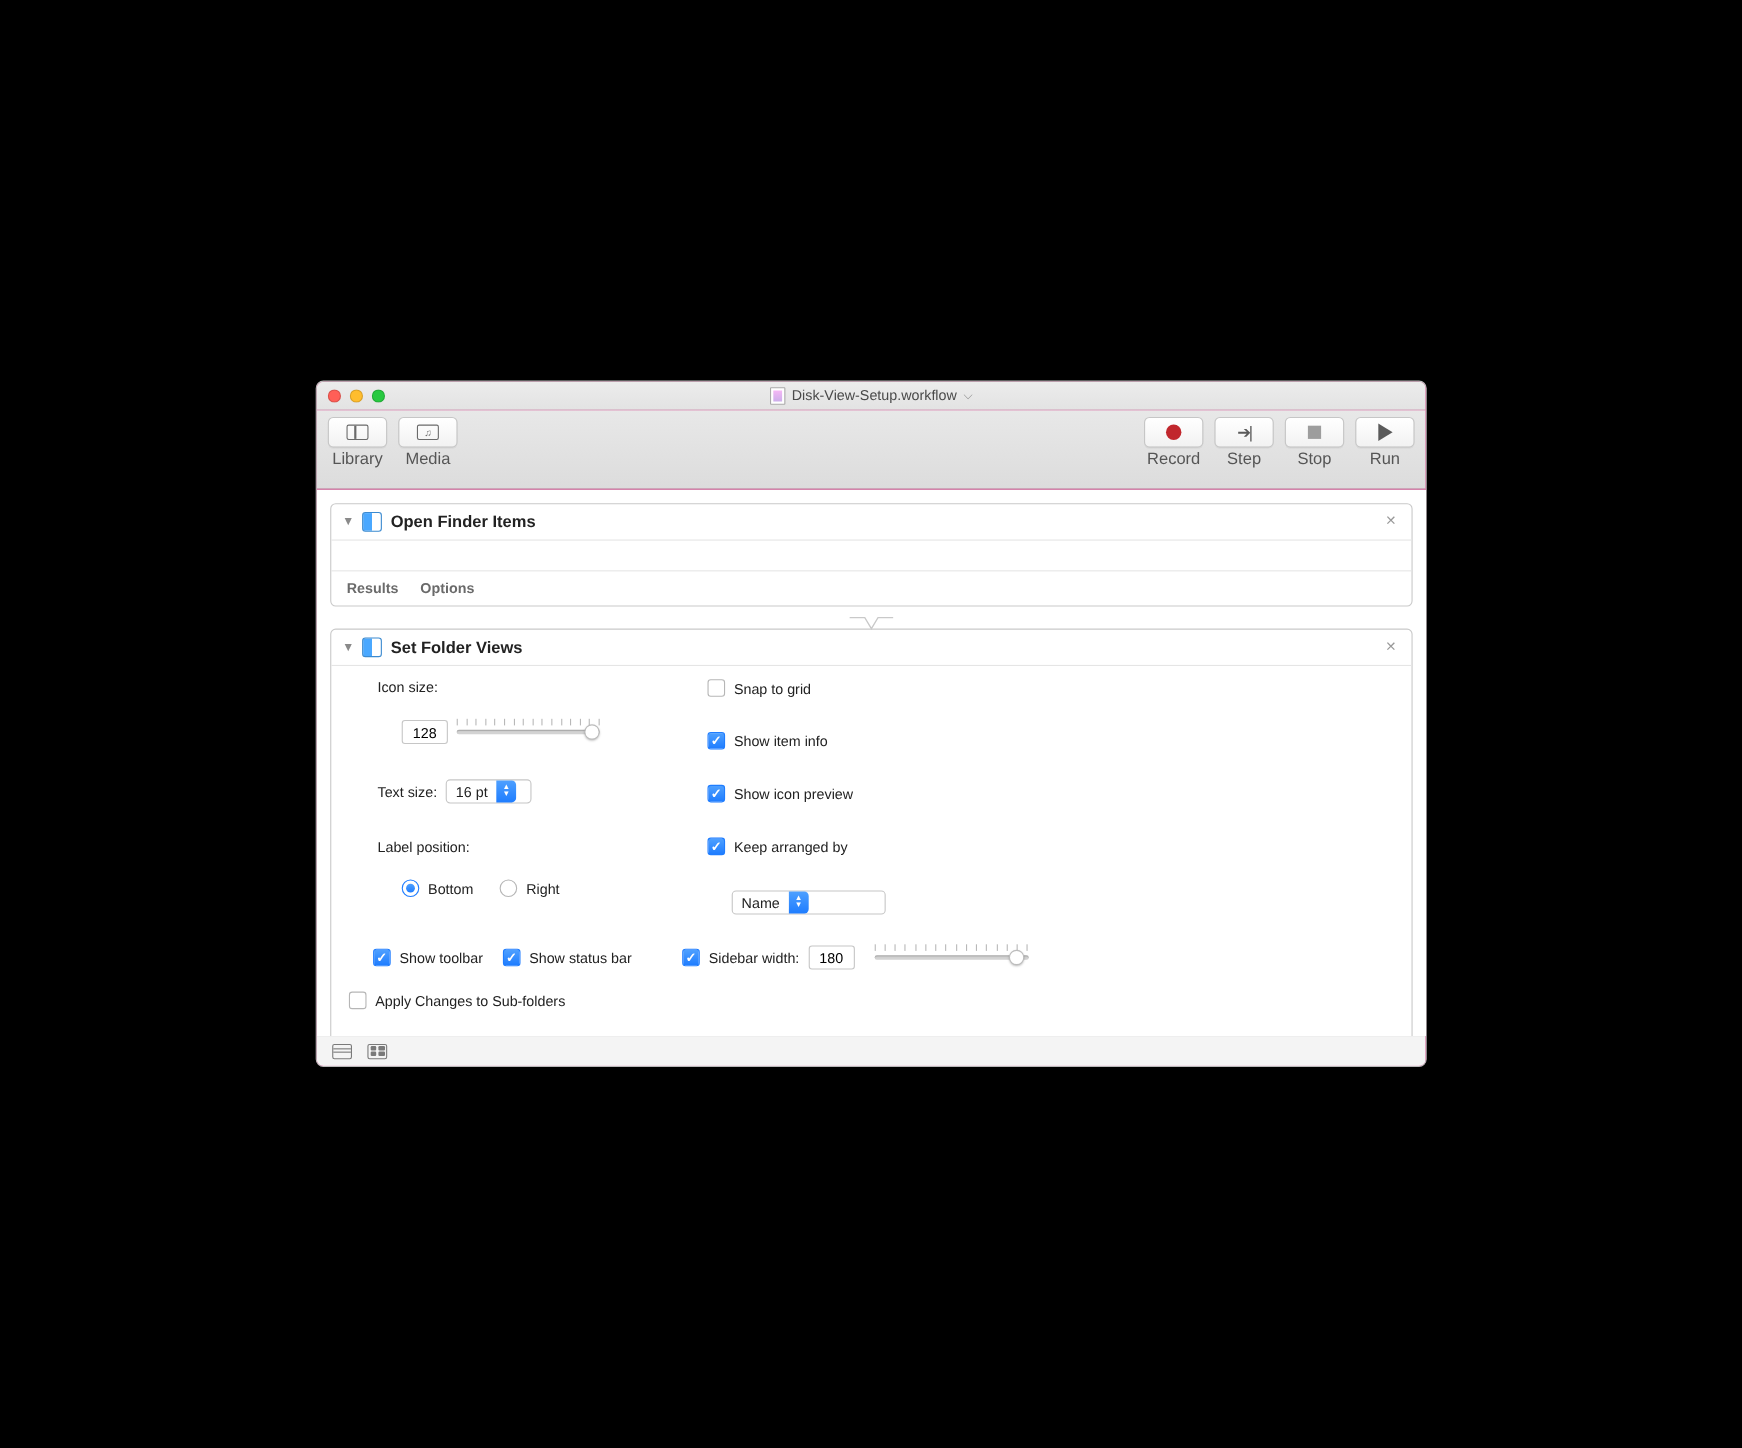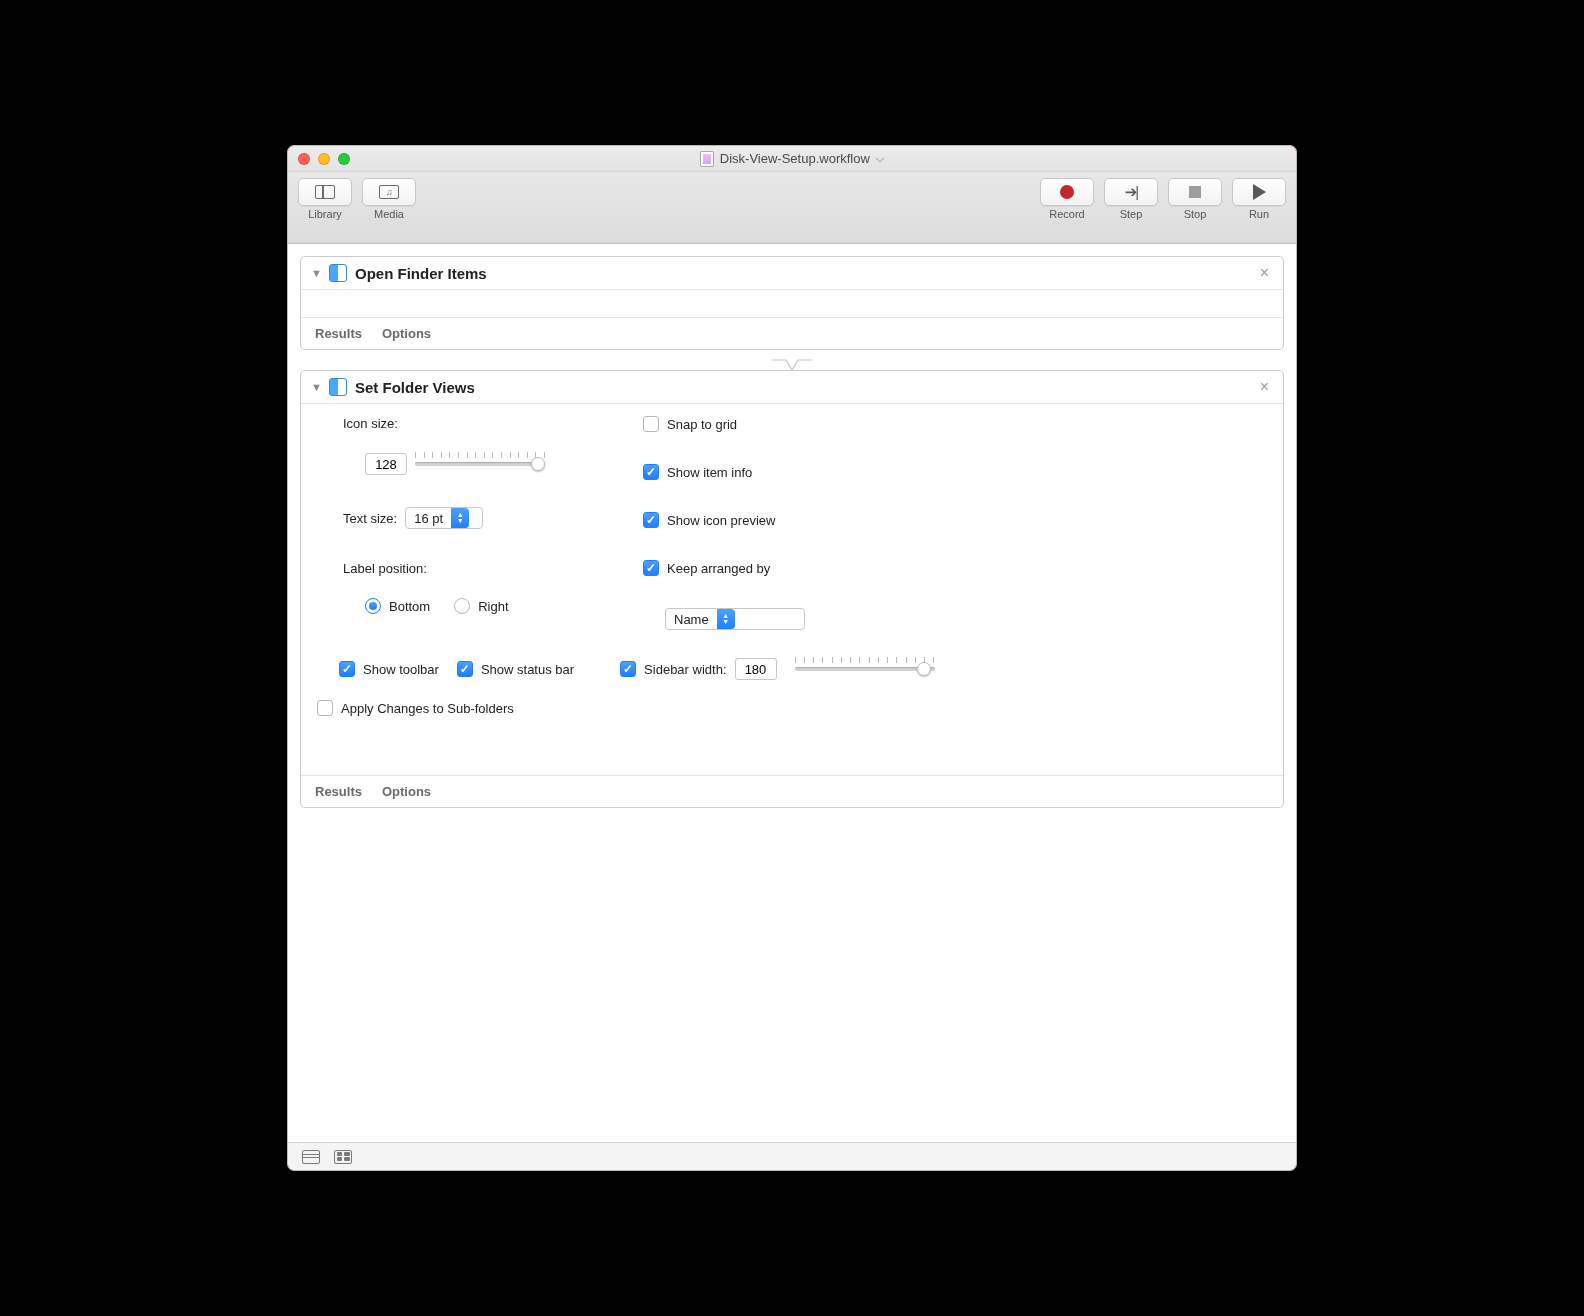--- a/index.html
+++ b/index.html
@@ -9,21 +9,21 @@
     font-size: 13px;
     color: #222;
     width: 1584px;
     height: 1316px;
     display: flex;
     align-items: center;
     justify-content: center;
   }
   .window {
     width: 1010px;
-    height: 1026px;
+    height: 624px;
     background: #ec4899;
     border-radius: 7px;
     box-shadow: 0 20px 60px rgba(0,0,0,0.55);
     display: flex;
     flex-direction: column;
     overflow: hidden;
     border: 1px solid #b9b9b9;
   }
 
   
@@ -71,21 +71,21 @@
   .tb-right { margin-left:auto; }
   .tb-item { display:flex; flex-direction:column; align-items:center; gap:2px; }
   .tb-btn {
     width:54px; height:28px;
     background: linear-gradient(#fff,#f2f2f2);
     border: 1px solid #c6c6c6;
     border-radius: 5px;
     display:flex; align-items:center; justify-content:center;
     box-shadow: 0 1px 0 rgba(0,0,0,0.04);
   }
-  .tb-label { font-size:11px; color:#555; }
+  .tb-label { font-size:15px; color:#555; }
   .record-dot { width:14px;height:14px;border-radius:50%;background:#c1272d; }
   .step-icon { font-size:15px; color:#5a5a5a; letter-spacing:-2px; }
   .stop-icon { width:12px;height:12px;background:#9d9d9d; }
   .run-icon { width:0;height:0;border-left:13px solid #5a5a5a;border-top:8px solid transparent;border-bottom:8px solid transparent; }
   .library-icon { width:20px;height:14px;border:1.5px solid #6a6a6a;border-radius:2px;position:relative; }
   .library-icon::before{content:"";position:absolute;left:6px;top:0;bottom:0;width:1.5px;background:#6a6a6a;}
   .media-icon { width:20px;height:14px;border:1.5px solid #6a6a6a;border-radius:2px; display:flex;align-items:center;justify-content:center;font-size:9px;color:#6a6a6a;}
 
   
   .workspace {

